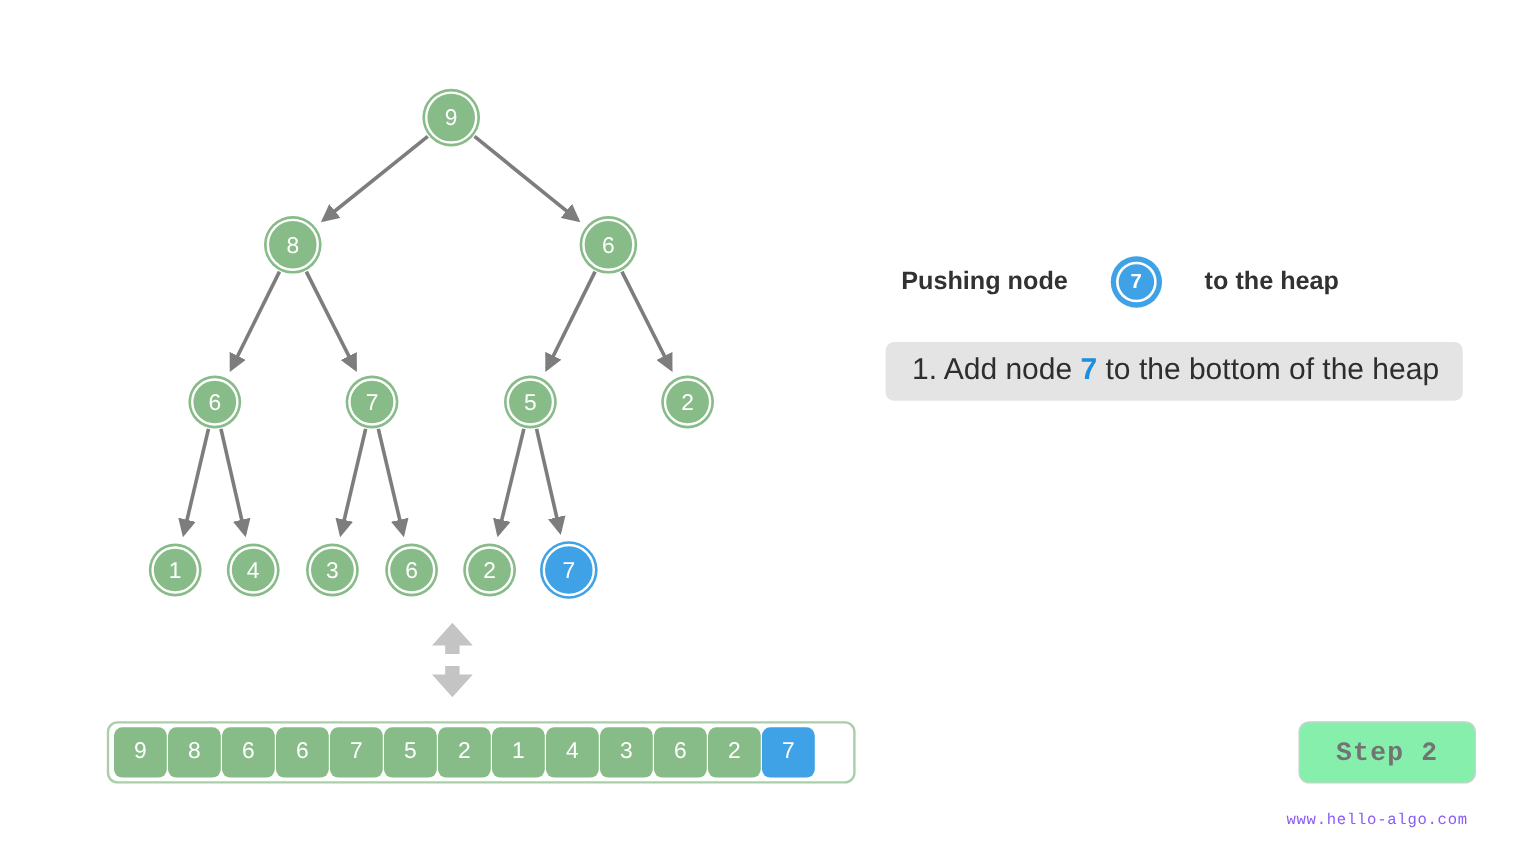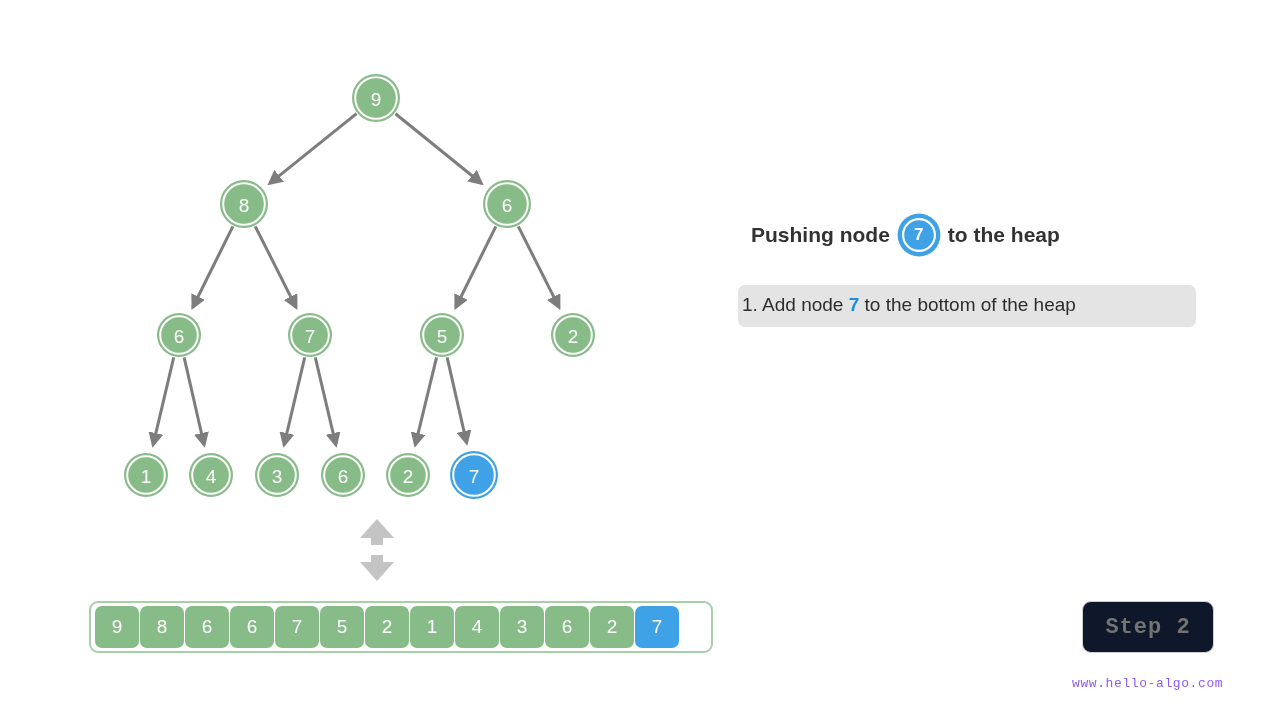--- a/index.html
+++ b/index.html
@@ -61,53 +61,54 @@
   
   #title-line {
     position: absolute;
     left: 751px; top: 218px;
     display: flex;
     align-items: center;
     font-size: 21px;
     font-weight: bold;
     color: #323232;
     white-space: nowrap;
+    gap: 28px;
   }
   #title-badge {
     display: inline-flex;
     align-items: center;
     justify-content: center;
     width: 34px; height: 34px;
     border-radius: 50%;
     color: #ffffff;
     font-size: 17px;
     font-weight: bold;
     margin: 0 12px;
     box-shadow: 0 0 0 2.2px #ffffff inset, 0 0 0 4.4px #3fa2e6;
   }
   #step-text-box {
     position: absolute;
     left: 738px; top: 285px;
     min-width: 458px;
-    padding: 9px 20px 11px 4px;
+    padding: 9px 20px 11px 22px;
     background: #e4e4e4;
     border-radius: 7px;
-    font-size: 19px;
+    font-size: 25px;
     color: #2e2e2e;
     white-space: nowrap;
   }
   .hl { color: #1a8fe0; font-weight: bold; }
 
   #step-badge {
     position: absolute;
     left: 1082px; top: 601px;
-    width: 132px; height: 52px;
+    width: 148px; height: 52px;
     border: 1.4px solid #d0d0d0;
     border-radius: 9px;
-    background: #0f172a;
+    background: #86efac;
     display: flex;
     align-items: center;
     justify-content: center;
     font-family: "Liberation Mono", monospace;
     font-size: 22px;
     font-weight: bold;
     color: #737373;
     letter-spacing: 1px;
   }
   #watermark {

